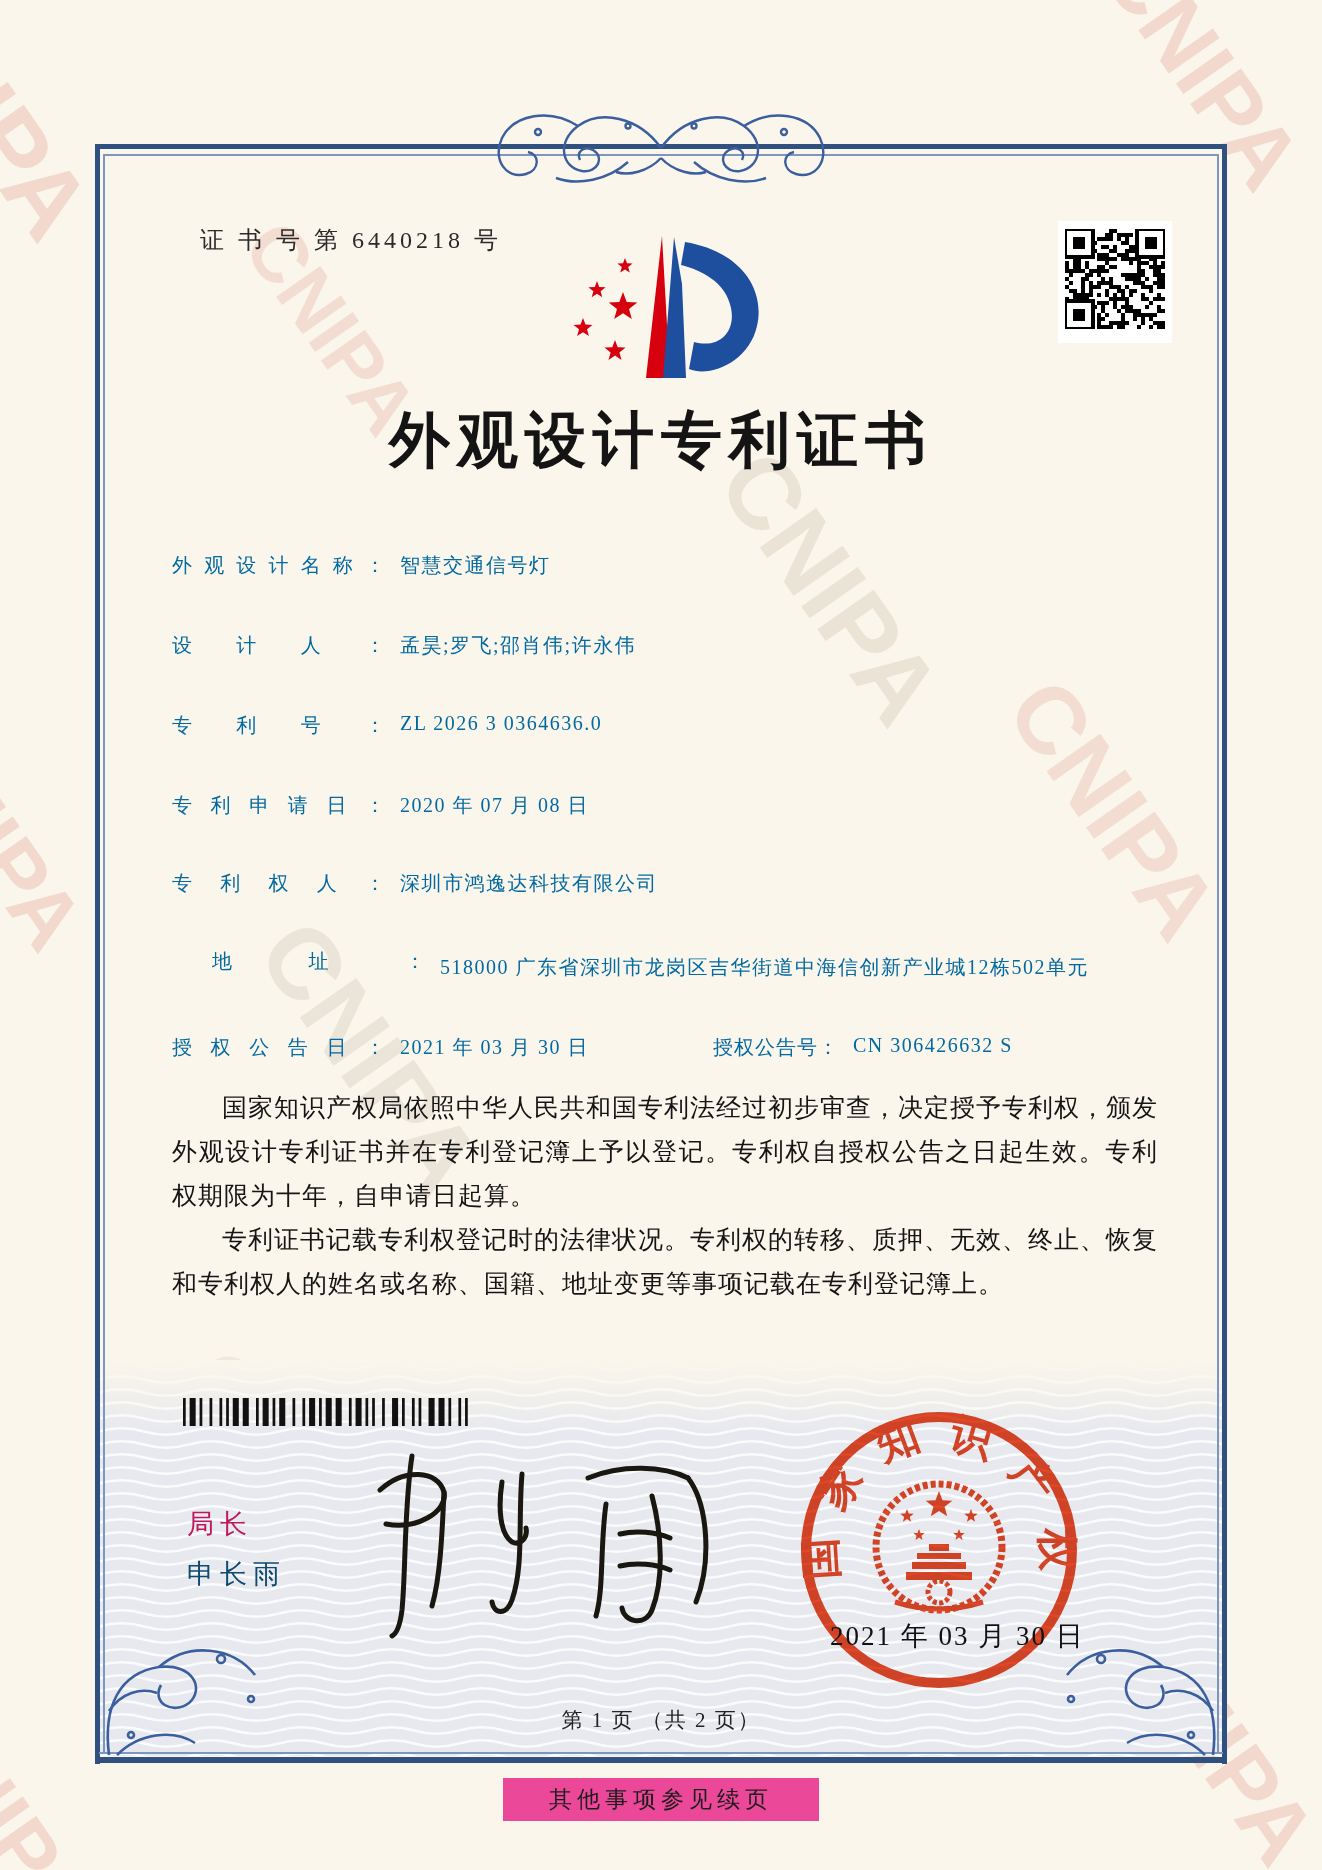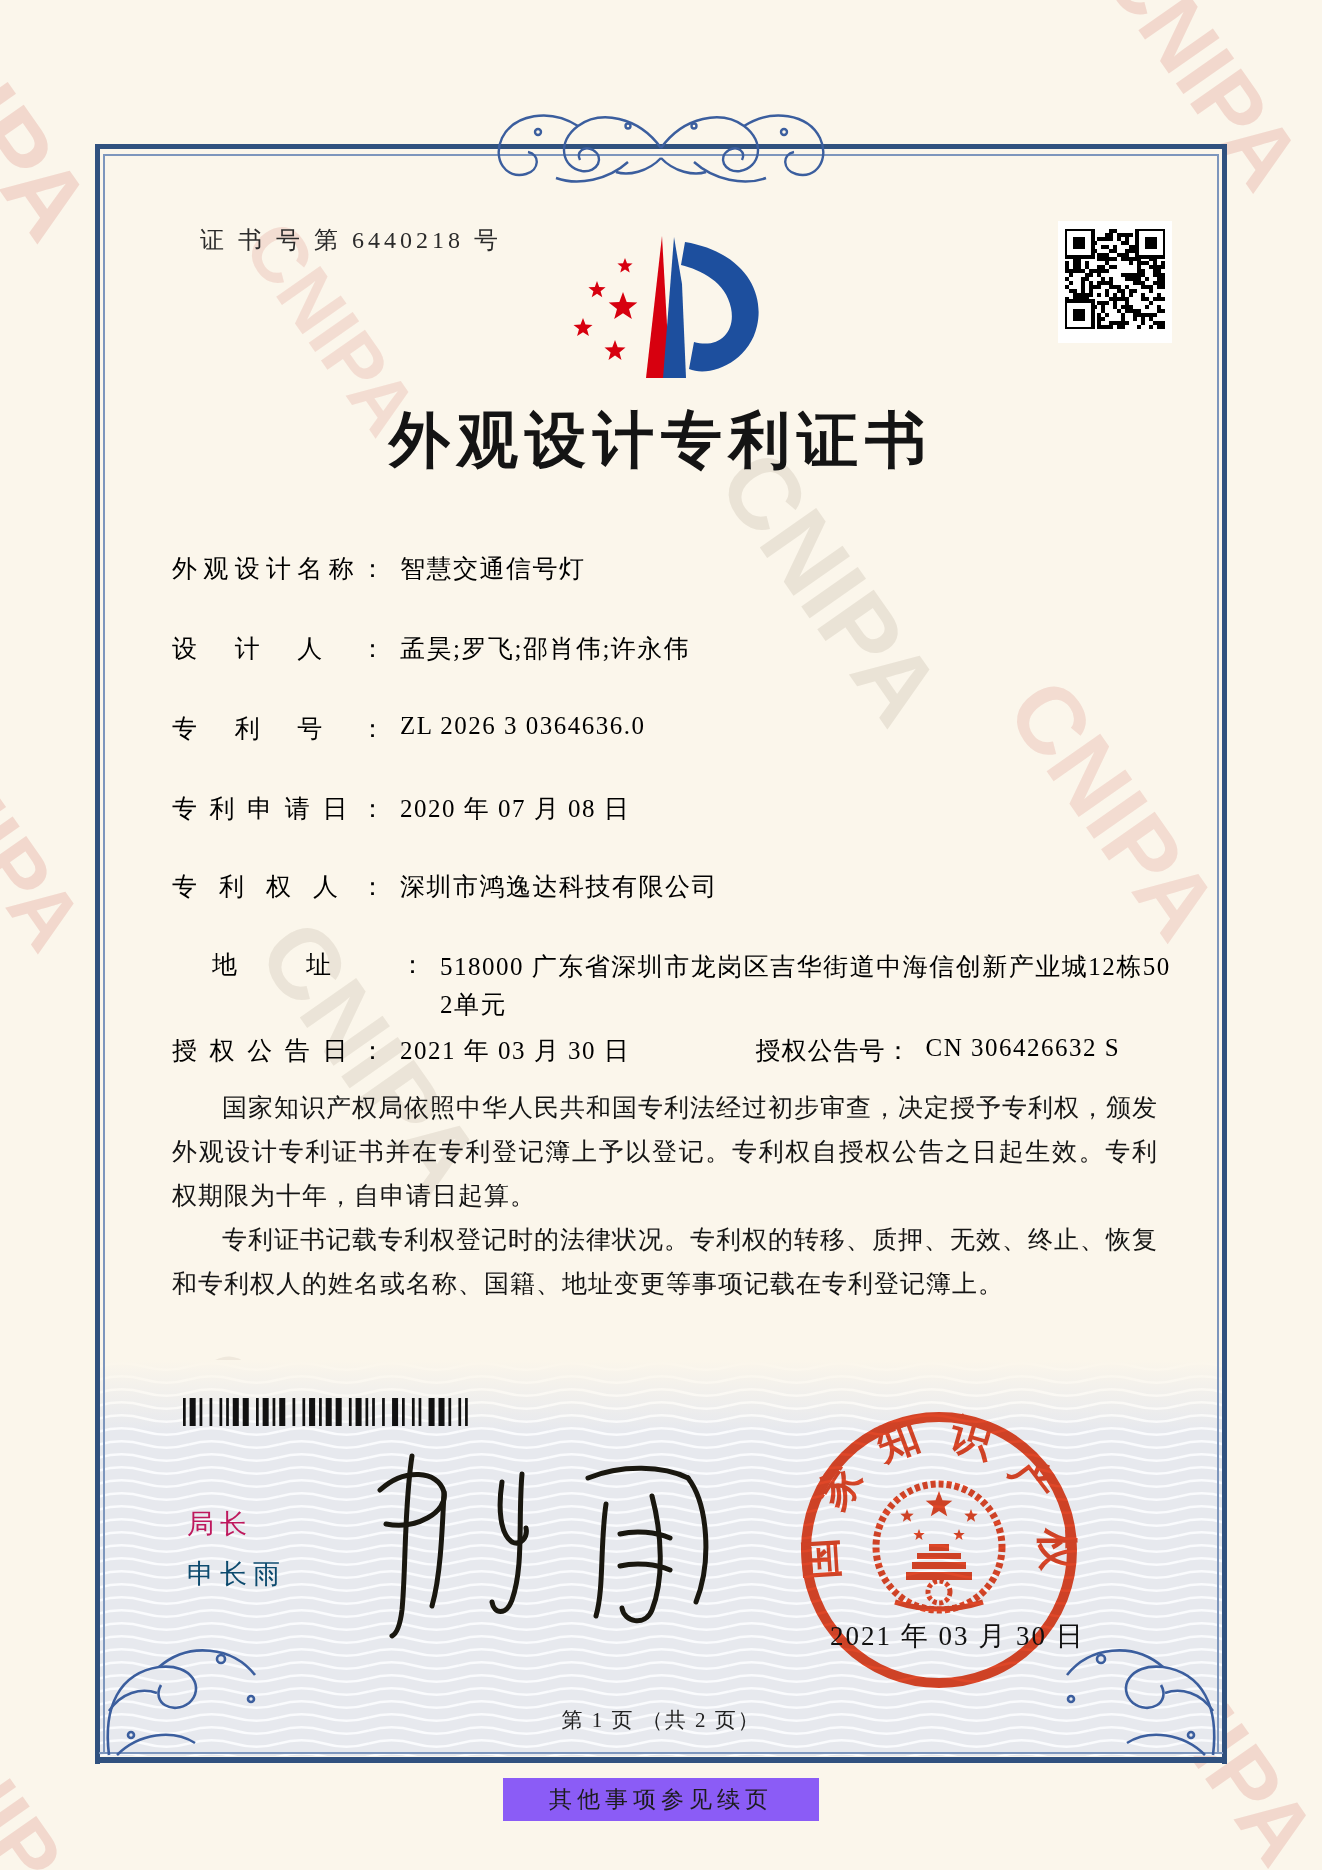--- a/index.html
+++ b/index.html
@@ -23,21 +23,21 @@
   
   .frame-line{position:absolute;background:#30517f;}
   .frame-thin{position:absolute;background:#7d96bd;}
   
   #cert-no{position:absolute;left:188px;top:224px;font-size:24px;letter-spacing:4px;color:#2b2b2b;margin-left:12px;}
   #title{position:absolute;left:0;top:400px;width:100%;text-align:center;font-size:61px;font-weight:700;
          letter-spacing:7px;color:#141414;}
   
   #qr-box{position:absolute;left:1058px;top:221px;width:114px;height:122px;background:#fff;}
   
-  .field-row{position:absolute;left:172px;font-size:25px;color:#000000;letter-spacing:1px;}
+  .field-row{position:absolute;left:172px;font-size:20px;color:#0369a1;letter-spacing:1px;}
   .lbl{display:inline-block;width:214px;text-align:justify;text-align-last:justify;vertical-align:top;}
   .val{display:inline-block;margin-left:14px;vertical-align:top;letter-spacing:1.5px;}
   .val.wrap{width:744px;line-height:38px;word-break:break-all;}
   .lbl2{display:inline-block;vertical-align:top;}
   
   #paras{position:absolute;left:172px;top:1086px;width:986px;font-size:25px;line-height:44px;
          text-align:justify;color:#151515;letter-spacing:1px;}
   #paras p{margin:0;text-indent:2em;}
   
   #wave-zone{position:absolute;left:99px;top:1360px;width:1124px;height:396px;}
@@ -45,21 +45,21 @@
   #director-label{position:absolute;left:187px;top:1506px;font-family:"Liberation Sans","DejaVu Sans",sans-serif;
         font-size:27px;letter-spacing:6px;color:#be185d;font-weight:500;}
   #director-name{position:absolute;left:187px;top:1556px;font-family:"Liberation Sans","DejaVu Sans",sans-serif;
         font-size:27px;letter-spacing:6px;color:#0c4a6e;font-weight:500;}
   #signature{position:absolute;left:352px;top:1438px;}
   #seal{position:absolute;left:793px;top:1404px;mix-blend-mode:multiply;}
   #seal-date{position:absolute;left:830px;top:1618px;font-size:27px;letter-spacing:2px;color:#111;}
   #page-info{position:absolute;left:0;top:1706px;width:1124px;margin-left:99px;text-align:center;
         font-size:21px;letter-spacing:2px;color:#222;}
   #footer-note-wrap{position:absolute;left:0;top:1778px;width:100%;text-align:center;}
-  #footer-note{display:inline-block;background:#8b5cf6;padding:6px 46px;font-size:23px;letter-spacing:5px;color:#1c1c1c;}
+  #footer-note{display:inline-block;background:#ec4899;padding:6px 46px;font-size:23px;letter-spacing:5px;color:#1c1c1c;}
   .orn{position:absolute;}
 </style>
 </head>
 <body>
 
 <div id="page">
 
   <div class="wm pink wm1">CNIPA</div>
   <div class="wm pink wm2">CNIPA</div>
   <div class="wm pink wm3">CNIPA</div>

